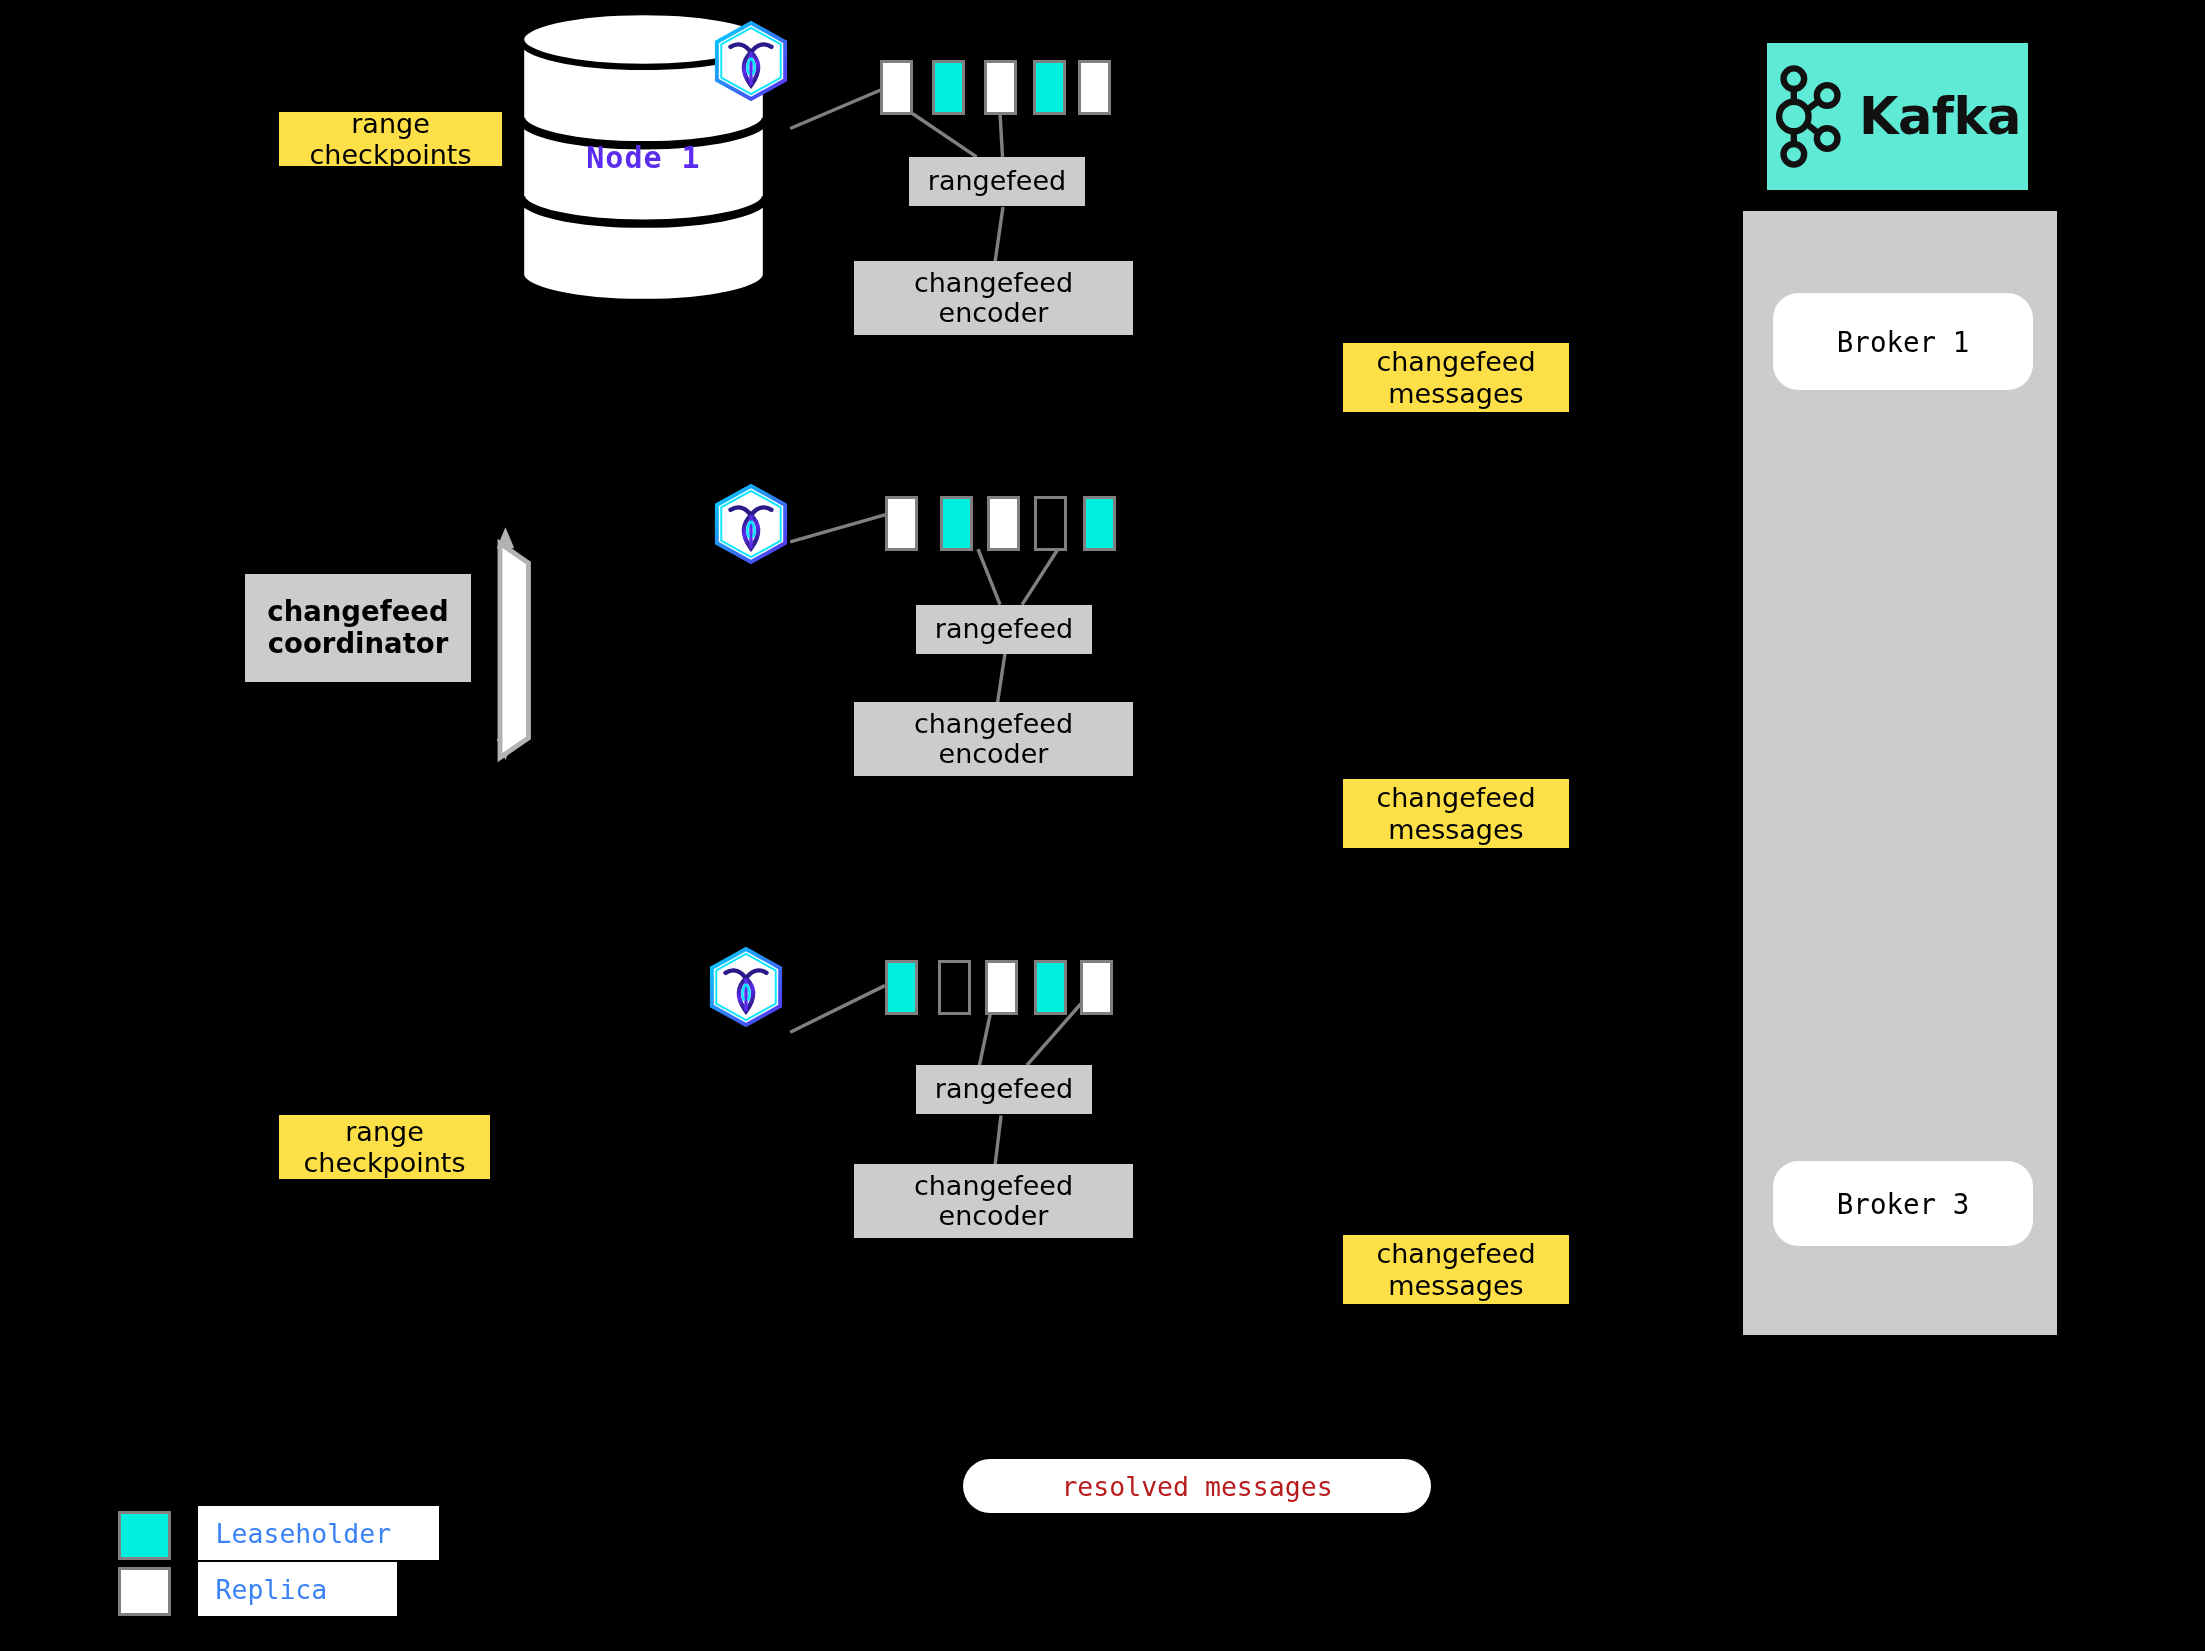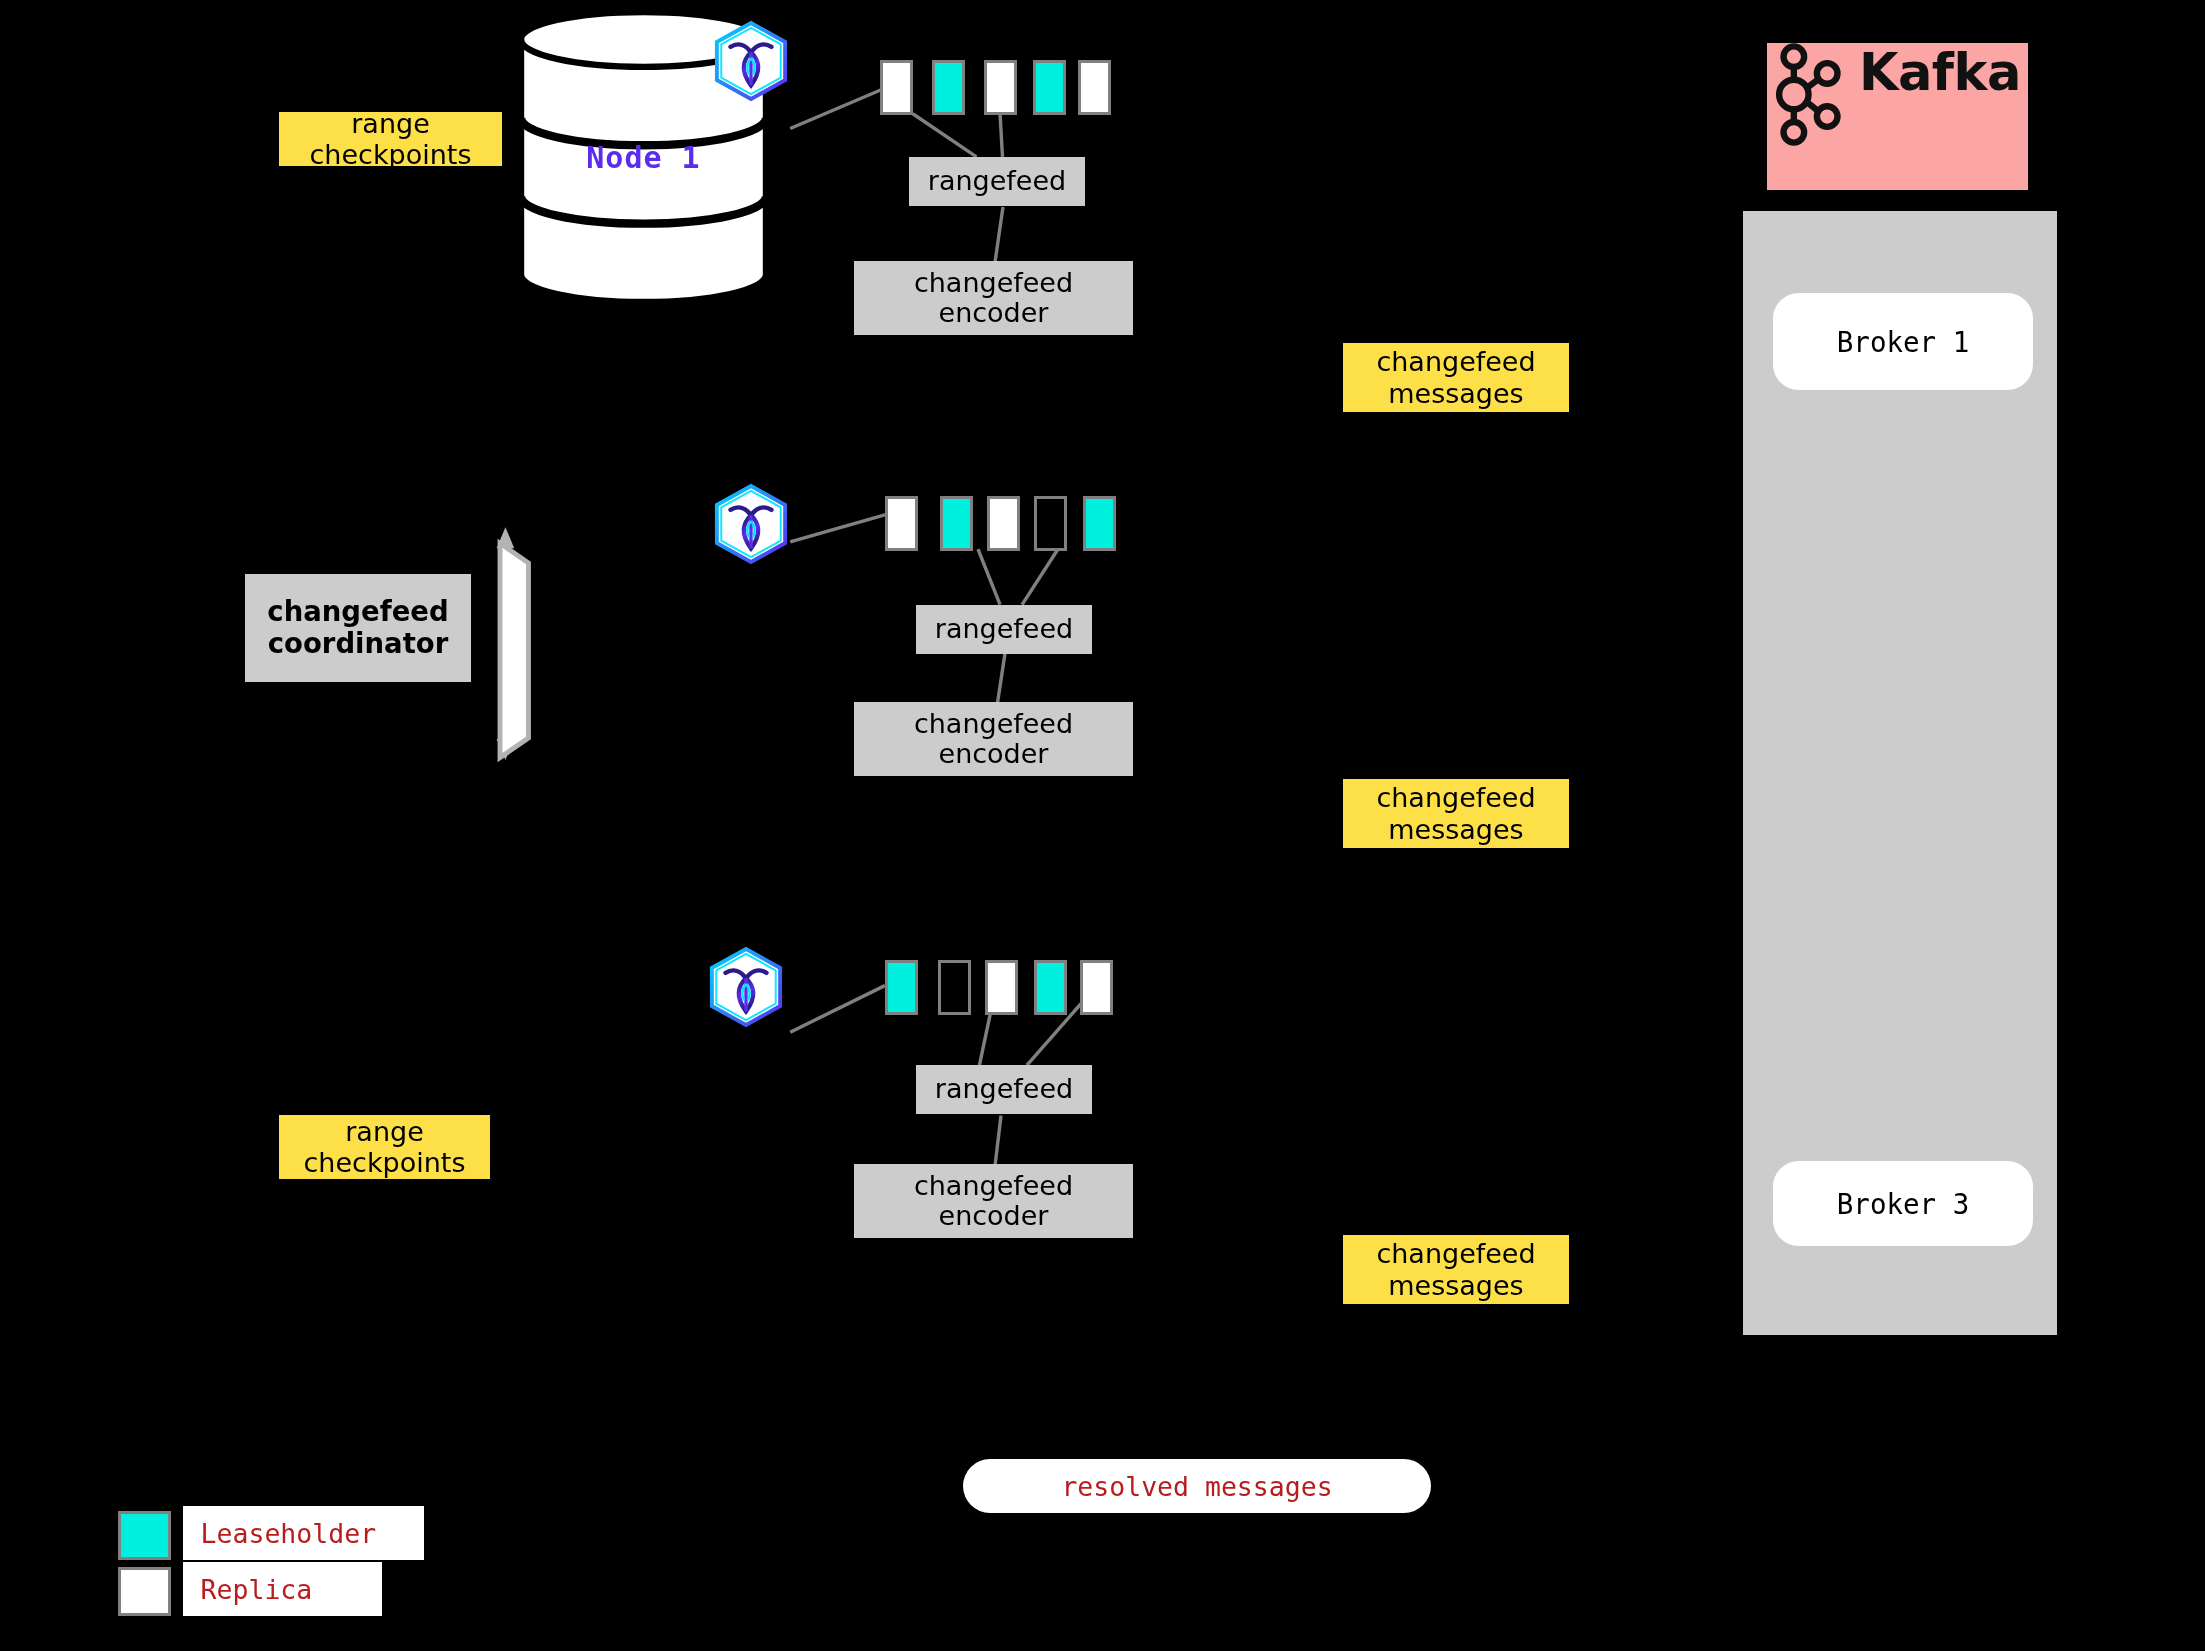--- a/index.html
+++ b/index.html
@@ -40,41 +40,41 @@
      white-space:pre-line;font-family:"DejaVu Sans",sans-serif;}
   .wbox.overflow{overflow:visible;}
 
   
   .coord{position:absolute;background:#CCCCCC;color:#000;font-weight:bold;
      display:flex;align-items:center;justify-content:center;text-align:center;
      line-height:1.16;font-size:27.5px;white-space:pre-line;
      font-family:"DejaVu Sans",sans-serif;}
 
   
-  .kafka-logo{position:absolute;background:#fca5a5;
-     display:flex;align-items:flex-start;justify-content:center;gap:10.8px;}
+  .kafka-logo{position:absolute;background:#5eead4;
+     display:flex;align-items:center;justify-content:center;gap:10.8px;}
   .kafka-logo svg{display:block;}
   .kafka-word{font-family:"DejaVu Sans",sans-serif;font-weight:bold;
      font-size:51px;color:#111;letter-spacing:-0.5px;}
   .kafka-cluster{position:absolute;background:#CCCCCC;}
   .broker{position:absolute;background:#ffffff;border-radius:25.5px;
      display:flex;align-items:center;justify-content:center;
      font-family:"DejaVu Sans Mono",monospace;font-size:27.5px;color:#000;}
 
   
   .pill{position:absolute;background:#ffffff;border-radius:490px;
      display:flex;align-items:center;justify-content:center;
      font-family:"DejaVu Sans Mono",monospace;font-size:26.5px;color:#b91c1c;}
 
   
   .legend-sw{position:absolute;width:53px;height:49px;
      border:3.4px solid #808080;box-sizing:border-box;}
-  .legend-txt{position:absolute;background:#ffffff;color:#b91c1c;
+  .legend-txt{position:absolute;background:#ffffff;color:#3b82f6;
      display:flex;align-items:center;padding-left:17.6px;
-     font-family:"DejaVu Sans Mono",monospace;font-size:26.5px;}
+     font-family:"DejaVu Sans Mono",monospace;font-size:26.5px;margin-left:15px;}
 </style>
 </head>
 <body>
 
 <div class="stage">
 
   <svg class="layer" viewBox="0 0 4498 3369" preserveAspectRatio="none">
     <g stroke="#808080" stroke-width="7" fill="none">
 
       <line x1="1612" y1="262" x2="1800" y2="182"></line>

